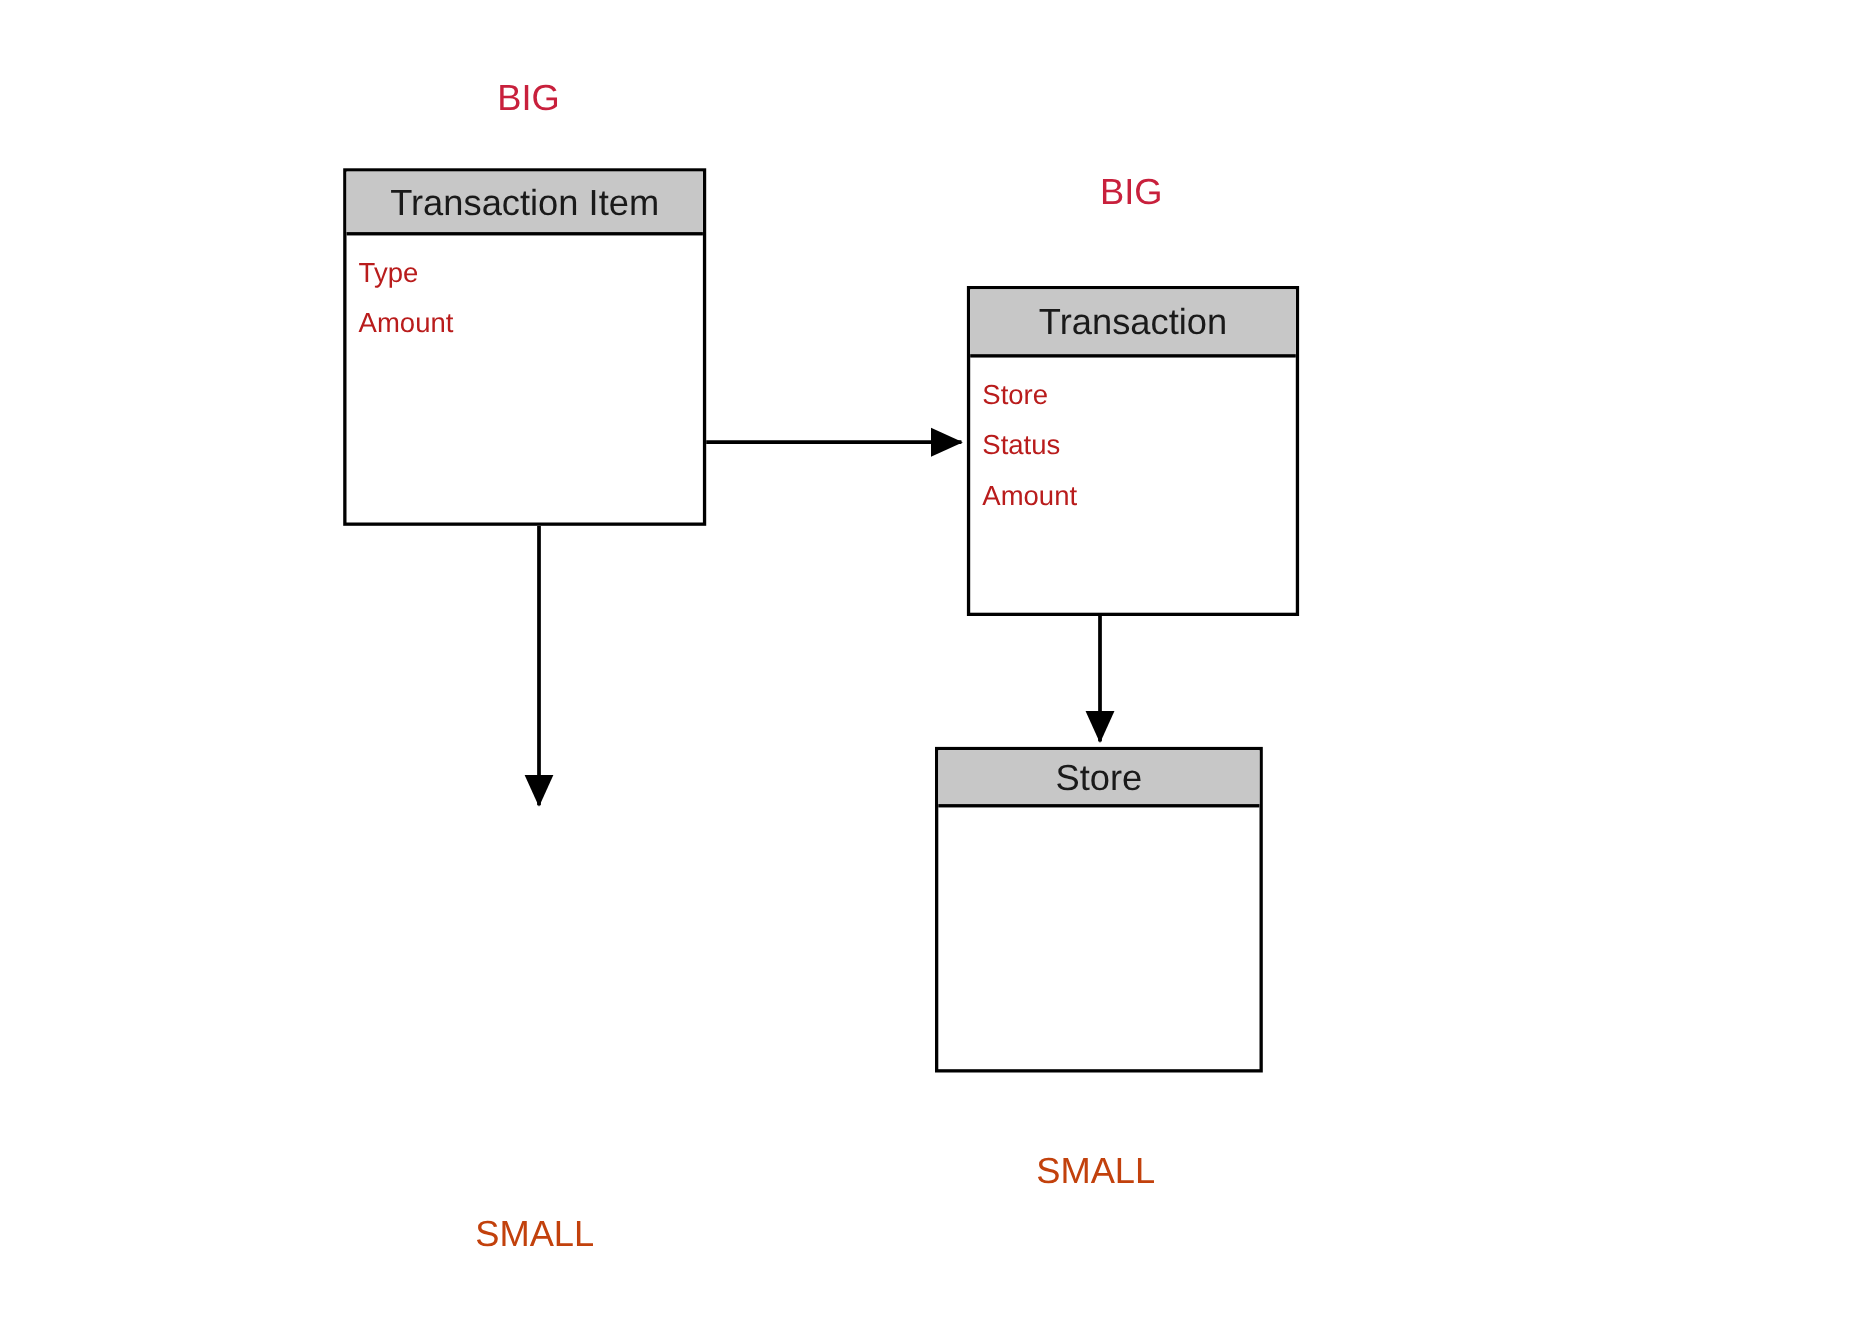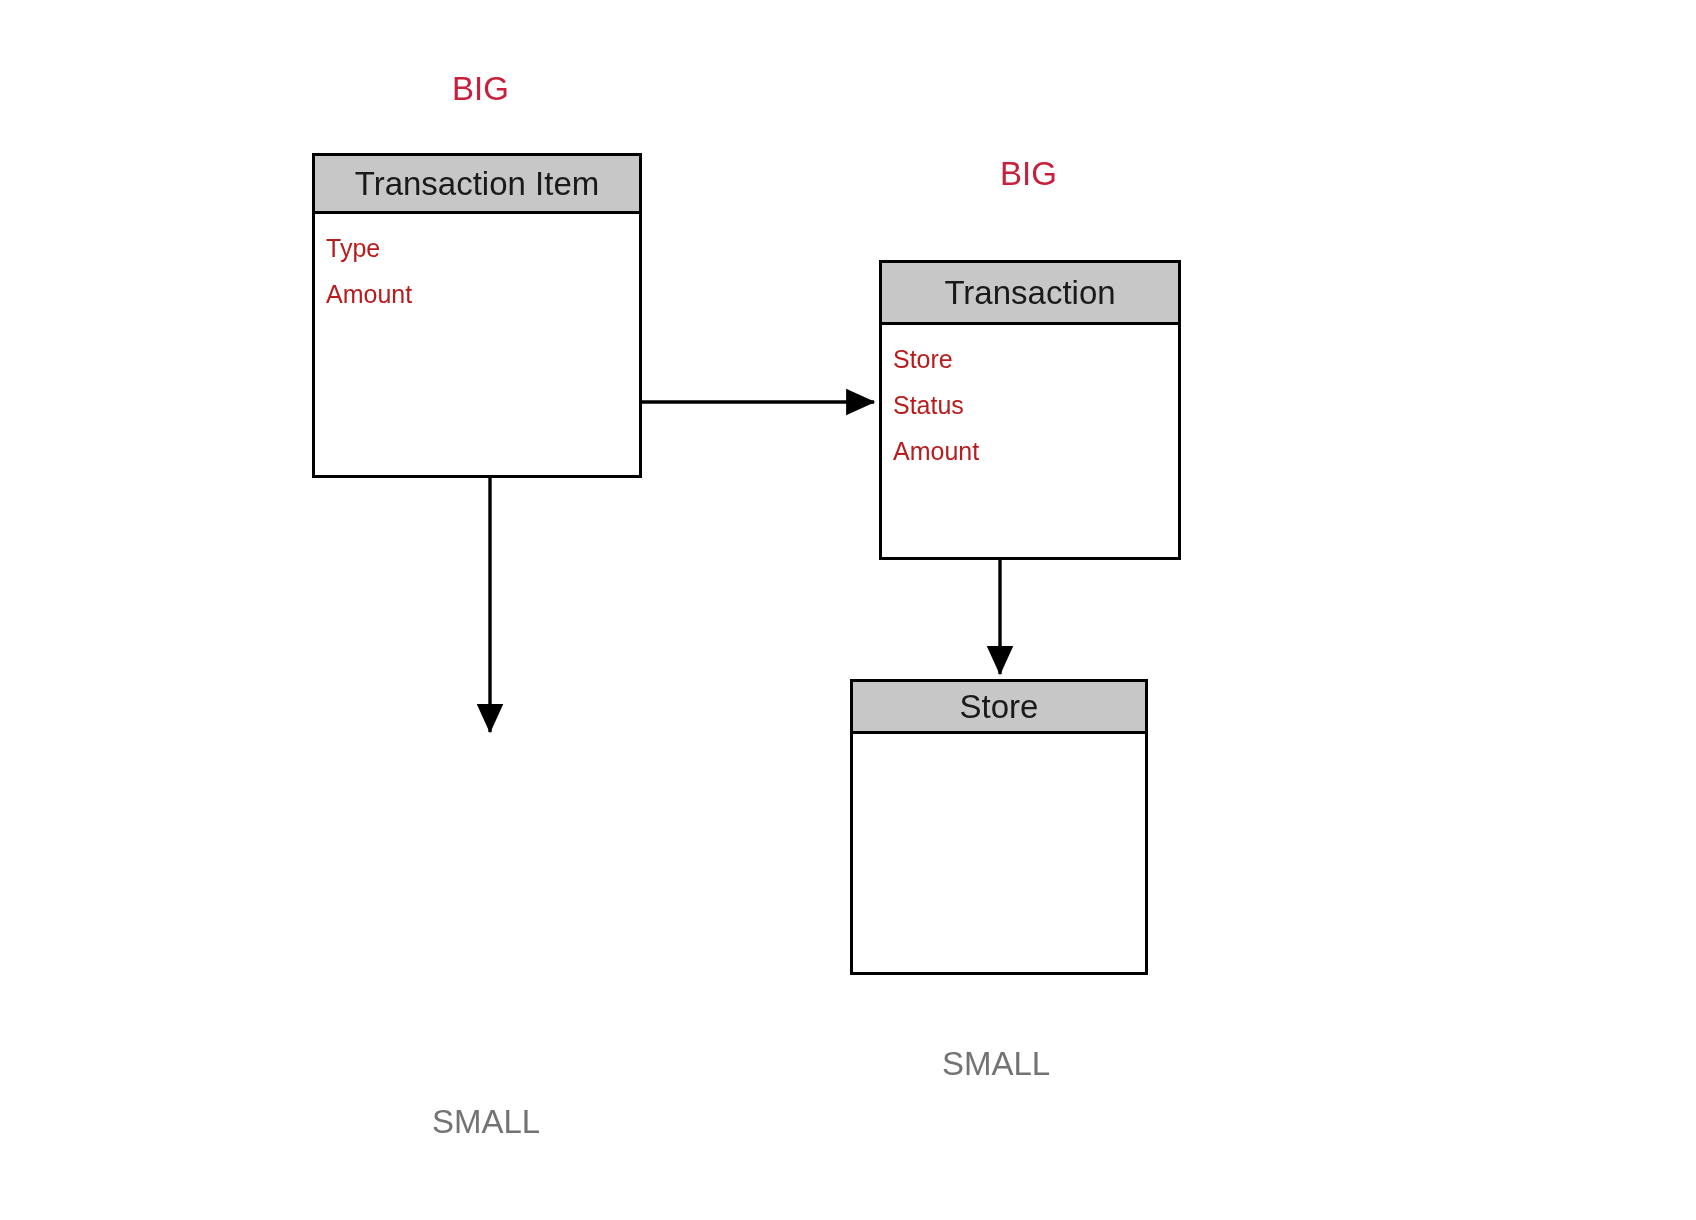--- a/index.html
+++ b/index.html
@@ -62,21 +62,21 @@
     position: absolute;
     font-size: 33px;
     font-weight: normal;
     line-height: 1;
     white-space: nowrap;
   }
   .size-label.big {
     color: #c8203c;
   }
   .size-label.small {
-    color: #737373;
+    color: #c2410c;
   }
 
   
   #connectors {
     position: absolute;
     left: 0;
     top: 0;
     width: 1696px;
     height: 1220px;
     pointer-events: none;

